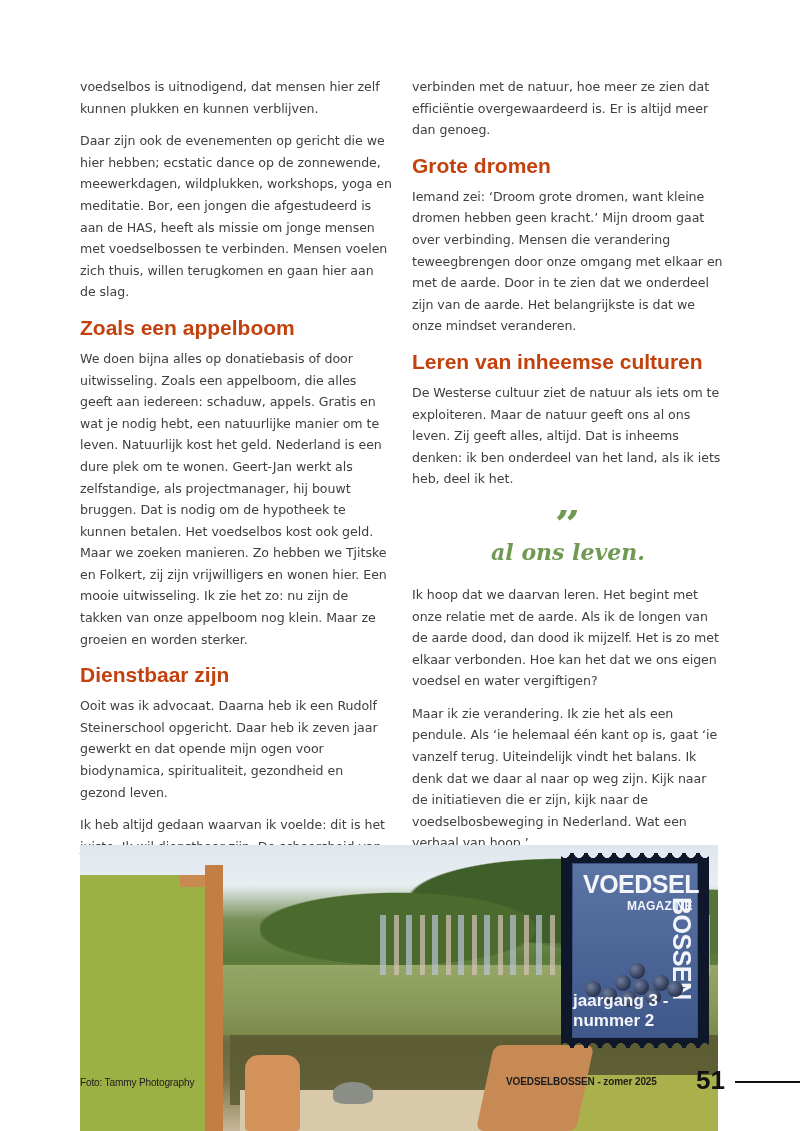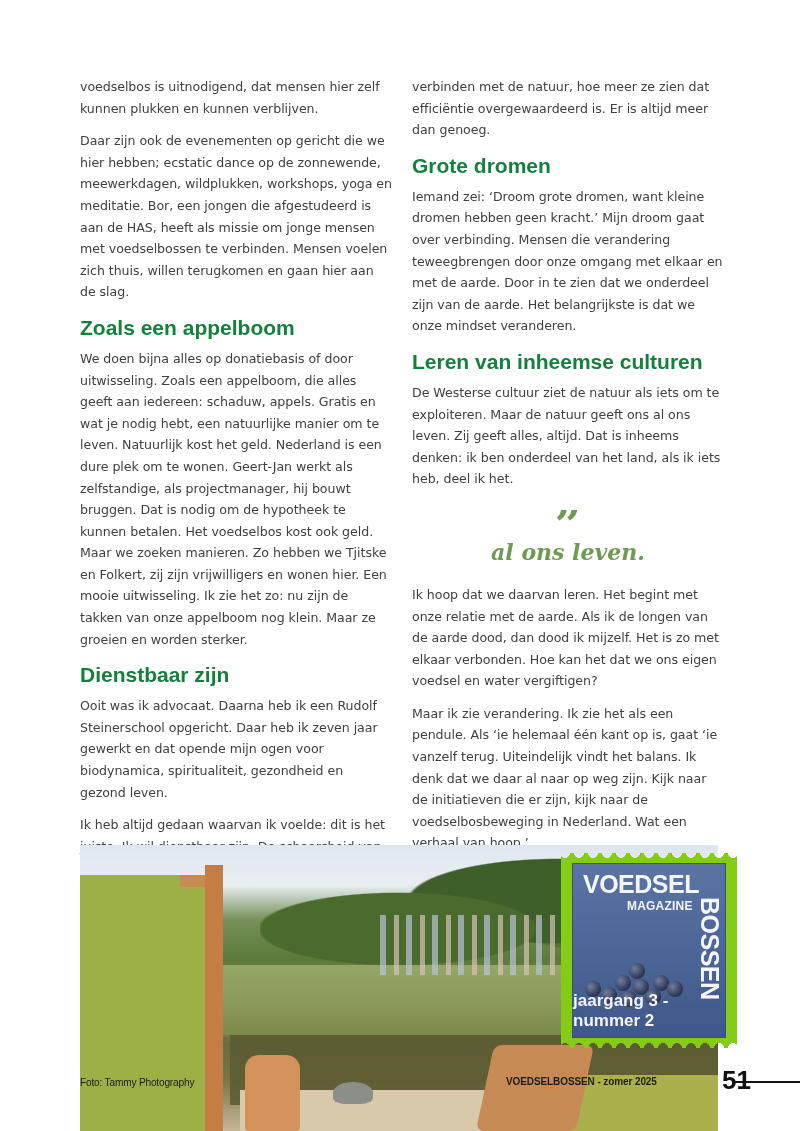--- a/index.html
+++ b/index.html
@@ -8,21 +8,21 @@
     font-family: "DejaVu Sans", sans-serif; color: #1f1f1f;
   }
   .col { position: absolute; top: 76px; }
   .col-left { left: 80px; width: 312px; }
   .col-right { left: 412px; width: 312px; }
   .col p {
     margin: 0 0 11px 0; font-size: 12.6px; line-height: 21.6px; letter-spacing: -0.05px; color: #404040;
   }
   .col h2 {
     margin: 8px 0 6px 0; font-family: "Liberation Sans", sans-serif; font-weight: bold;
-    font-size: 21px; line-height: 28px; color: #15803d;
+    font-size: 21px; line-height: 28px; color: #c2410c;
   }
   .quote-block { text-align: center; margin: 20px 0 18px 0; }
   .quote-mark {
     font-family: "DejaVu Serif", serif; font-weight: bold; color: #6e9a52; font-size: 46px; line-height: 30px; height: 26px; overflow: hidden;
   }
   .quote-text {
     font-family: "DejaVu Serif", serif; font-style: italic; font-weight: bold; color: #6e9a52;
     font-size: 22px; line-height: 28px; margin-top: 2px;
   }
   .photo {
@@ -43,22 +43,22 @@
   .photo .armrest { position:absolute; left:165px; top:210px; width:55px; height:76px; background:#d3925a; border-radius: 14px 14px 4px 4px; }
   .photo .chair-right { position:absolute; left:405px; top:200px; width:100px; height:86px; background:#c88a55; border-radius: 8px; transform: skewX(-12deg); }
   .photo .chair-right-seat { position:absolute; left:480px; top:230px; width:158px; height:56px; background:#a9b04c; }
   .photo .sand { position:absolute; left:160px; top:245px; width:300px; height:41px; background:#d8c9ab; }
   .photo .rock { position:absolute; left:253px; top:237px; width:40px; height:22px; background:#8b8f88; border-radius: 50% 50% 30% 30%; }
   .credit {
     position: absolute; left: 80px; top: 1076px; font-family: "Liberation Sans", sans-serif;
     font-size: 11px; color: #1c1c1c; letter-spacing: -0.2px; transform: scaleX(0.92); transform-origin: left;
   }
   .stamp {
-    position: absolute; left: 561px; top: 853px; width: 176px; height: 195px;
-    background: #84cc16; border-radius: 4px;
+    position: absolute; left: 561px; top: 853px; width: 148px; height: 195px;
+    background: #0f172a; border-radius: 4px;
     -webkit-mask: radial-gradient(circle 5px at 50% 0, transparent 98%, #000) top/14px 51% repeat-x,
                   radial-gradient(circle 5px at 50% 100%, transparent 98%, #000) bottom/14px 51% repeat-x;
   }
   .stamp-inner {
     position: absolute; left: 11px; top: 10px; right: 11px; bottom: 10px;
     background: linear-gradient(180deg, #5a74a4 0%, #4a6395 60%, #3f578a 100%);
     border: 1px solid #3a4f7d;
   }
   .stamp-title { position:absolute; left:10px; top:6px; font-family:"Liberation Sans",sans-serif; font-weight:bold; color:#f3f5fa; font-size:25px; letter-spacing:-0.5px; line-height:28px; }
   .stamp-sub { position:absolute; left:54px; top:35px; font-family:"Liberation Sans",sans-serif; font-weight:bold; color:#f3f5fa; font-size:12px; letter-spacing:0.2px; }
@@ -66,21 +66,21 @@
   .berries { position:absolute; left:12px; top:95px; width:105px; height:50px; }
   .berry { position:absolute; width:16px; height:16px; border-radius:50%; background: radial-gradient(circle at 35% 35%, #6f7f9f, #2a334f 70%); }
   .leaf { position:absolute; left:78px; top:88px; width:18px; height:26px; background:#4f8f3a; border-radius: 0 100% 0 100%; transform: rotate(-20deg); }
   .stamp-issue { position:absolute; left:0; right:0; bottom:6px; text-align:left; font-family:"Liberation Sans",sans-serif; color:#f3f5fa; font-size:17px; font-weight:bold; }
   .footer-mag {
     position: absolute; left: 506px; top: 1076px; font-family: "Liberation Sans", sans-serif; font-weight: bold;
     font-size: 10px; color: #1c1c1c; letter-spacing: -0.1px;
   }
   .page-num {
     position: absolute; left: 696px; top: 1066px; font-family: "Liberation Sans", sans-serif; font-weight: bold;
-    font-size: 26px; color: #111; line-height: 28px; margin-left: 26px;
+    font-size: 26px; color: #111; line-height: 28px;
   }
   .page-line { position:absolute; left: 735px; top: 1081px; width: 65px; height: 2px; background:#111; }
 </style>
 </head>
 <body>
 
 <div class="col col-left">
   <p>voedselbos is uitnodigend, dat mensen hier zelf kunnen plukken en kunnen verblijven.</p>
   <p>Daar zijn ook de evenementen op gericht die we hier hebben; ecstatic dance op de zonnewende, meewerkdagen, wildplukken, workshops, yoga en meditatie. Bor, een jongen die afgestudeerd is aan de HAS, heeft als missie om jonge mensen met voedselbossen te verbinden. Mensen voelen zich thuis, willen terugkomen en gaan hier aan de slag.</p>
   <h2>Zoals een appelboom</h2>

